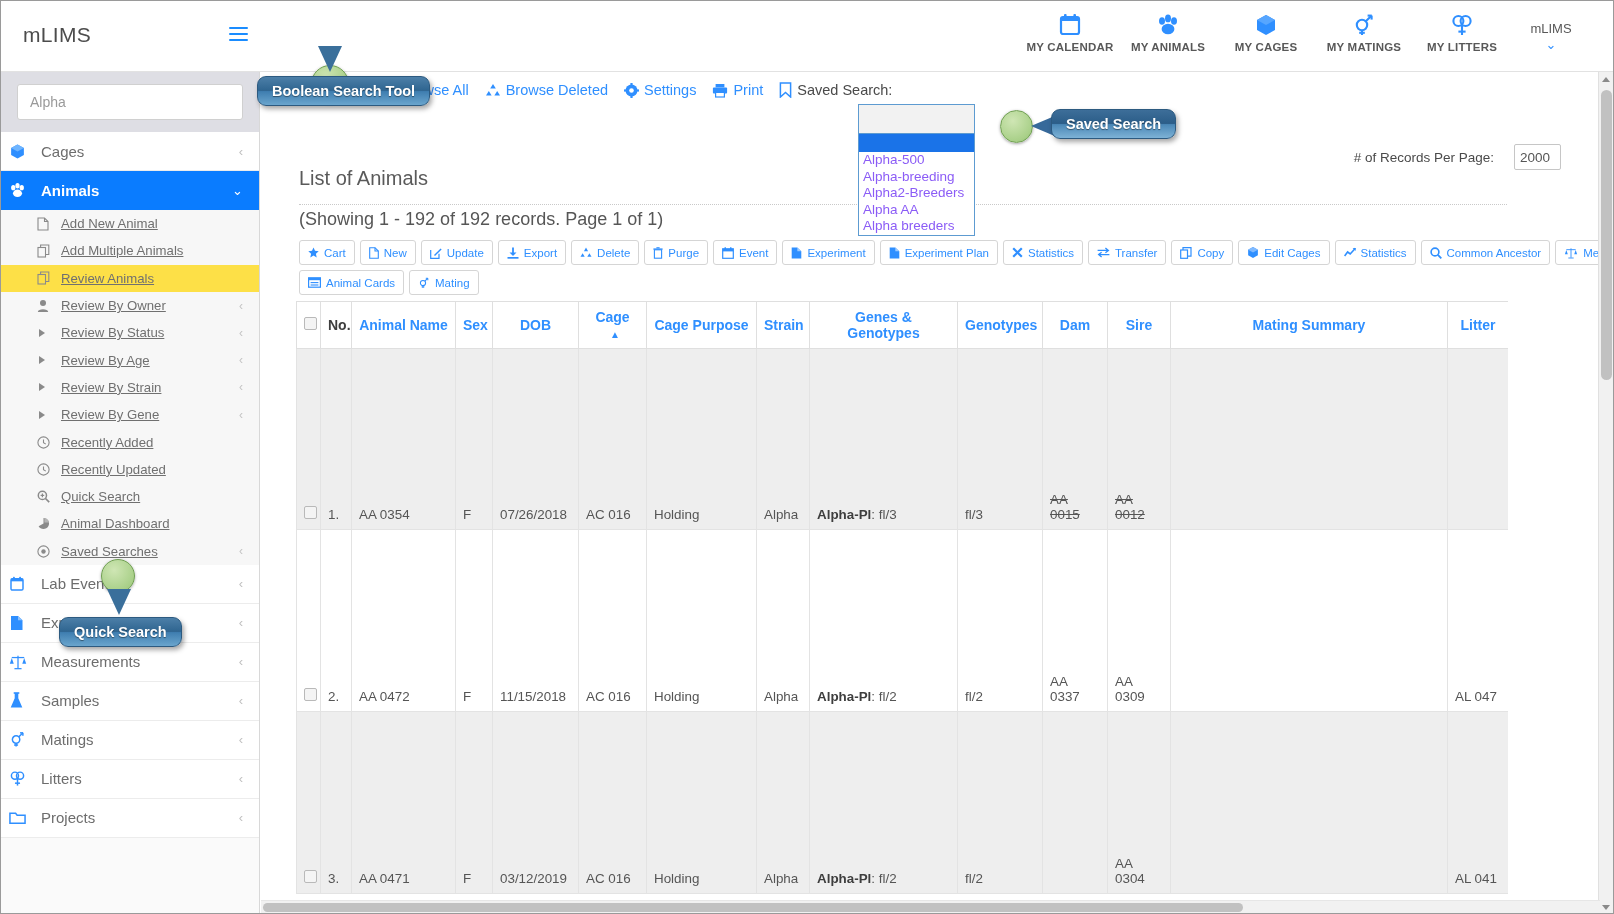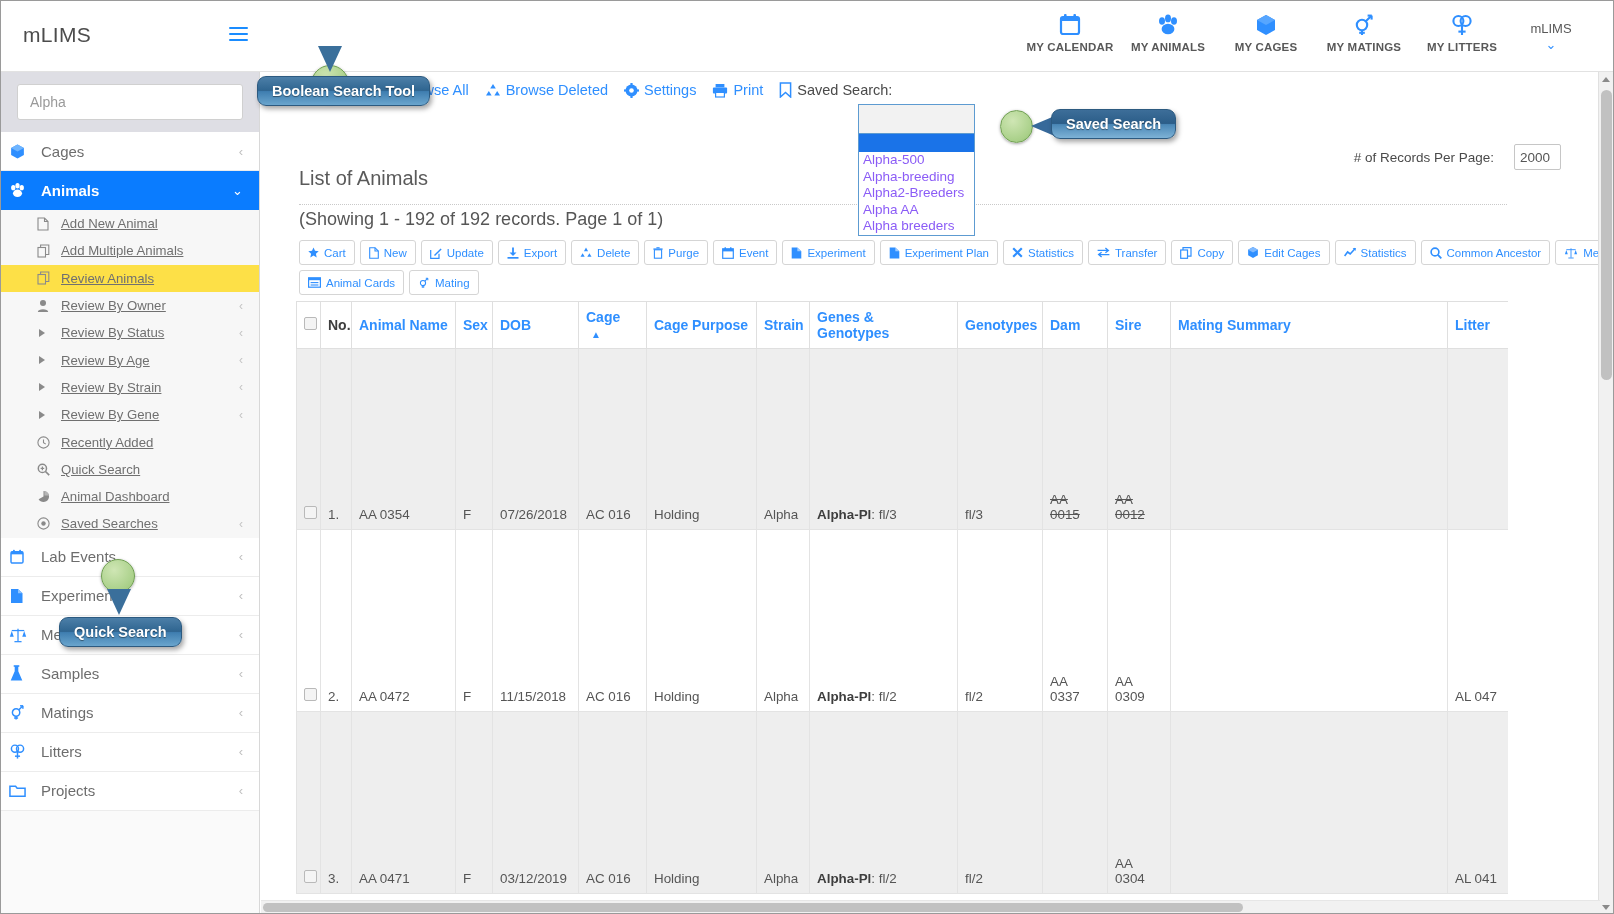--- a/index.html
+++ b/index.html
@@ -173,21 +173,21 @@
 
   
   .tablewrap {
     position: absolute; left: 36px; top: 229px;
     width: 1212px; height: 600px; overflow: hidden;
   }
   table.grid { border-collapse: collapse; width: 1212px; table-layout: fixed; }
   table.grid th {
     border: 1px solid #dfdfdf; background: #fff;
     color: #2f8fff; font-size: 14px; font-weight: bold;
-    text-align: left; padding: 7px 7px; height: 33px; vertical-align: middle;
+    text-align: center; padding: 7px 7px; height: 33px; vertical-align: middle;
   }
   table.grid th.dark { color: #3e3e3e; }
   table.grid td {
     border: 1px solid #e3e3e3; font-size: 13.4px;
     padding: 7px; vertical-align: bottom; color: #555;
   }
   tr.shade td { background: #eeeeee; }
   tr.plain td { background: #fff; }
   .cbx {
     width: 13px; height: 13px; border: 1px solid #b9b9b9; border-radius: 2px;
@@ -455,20 +455,30 @@
       <span class="nico">
         <svg width="13" height="13" viewBox="0 0 13 13">
             <circle cx="6.5" cy="6.5" r="5.6" fill="none" stroke="#8a8a8a" stroke-width="1.1"></circle>
             <path d="M6.5 3.4 V6.7 L8.8 8.1" fill="none" stroke="#8a8a8a" stroke-width="1.1"></path>
           </svg>
       </span>
       <span class="nlbl">Recently Added</span>
       <span class="ncar"></span>
     </div>
 
+    <div class="nav-l2">
+      <span class="nico">
+        <svg width="13" height="13" viewBox="0 0 13 13">
+            <circle cx="6.5" cy="6.5" r="5.6" fill="none" stroke="#8a8a8a" stroke-width="1.1"></circle>
+            <path d="M6.5 3.4 V6.7 L8.8 8.1" fill="none" stroke="#8a8a8a" stroke-width="1.1"></path>
+          </svg>
+      </span>
+      <span class="nlbl">Recently Updated</span>
+      <span class="ncar"></span>
+    </div>
 
 
 
     <div class="nav-l2">
       <span class="nico">
         <svg width="13" height="13" viewBox="0 0 13 13">
             <circle cx="5.4" cy="5.4" r="4.1" fill="none" stroke="#8a8a8a" stroke-width="1.5"></circle>
             <line x1="3.6" y1="5.4" x2="7.2" y2="5.4" stroke="#8a8a8a" stroke-width="1.2"></line>
             <line x1="5.4" y1="3.6" x2="5.4" y2="7.2" stroke="#8a8a8a" stroke-width="1.2"></line>
             <line x1="8.5" y1="8.5" x2="12.2" y2="12.2" stroke="#8a8a8a" stroke-width="1.7"></line>

